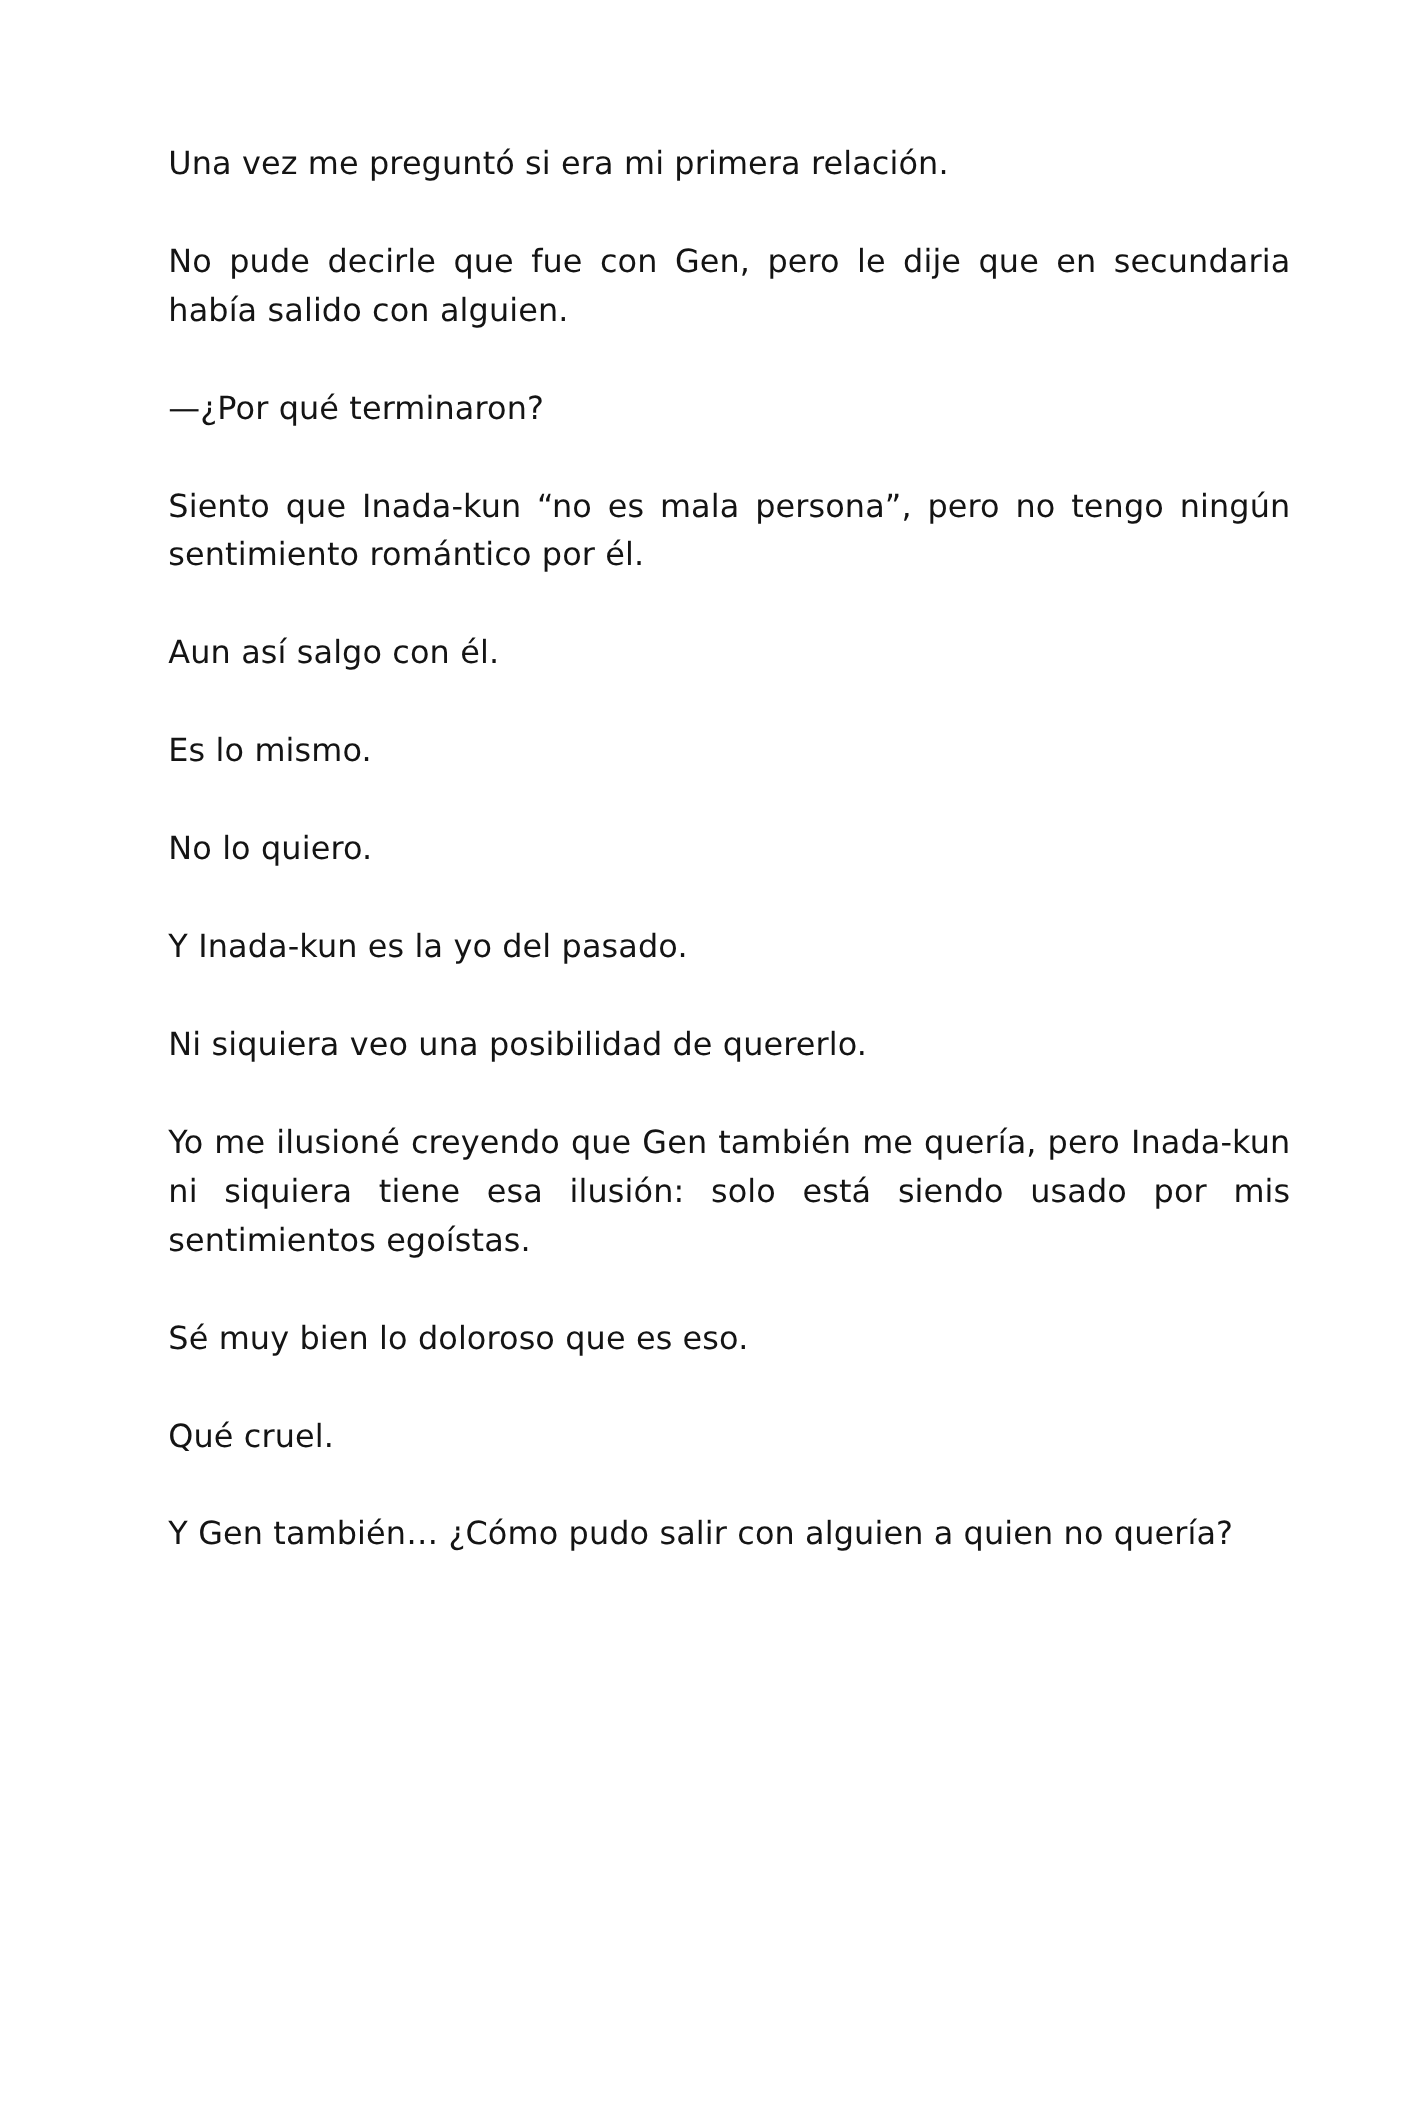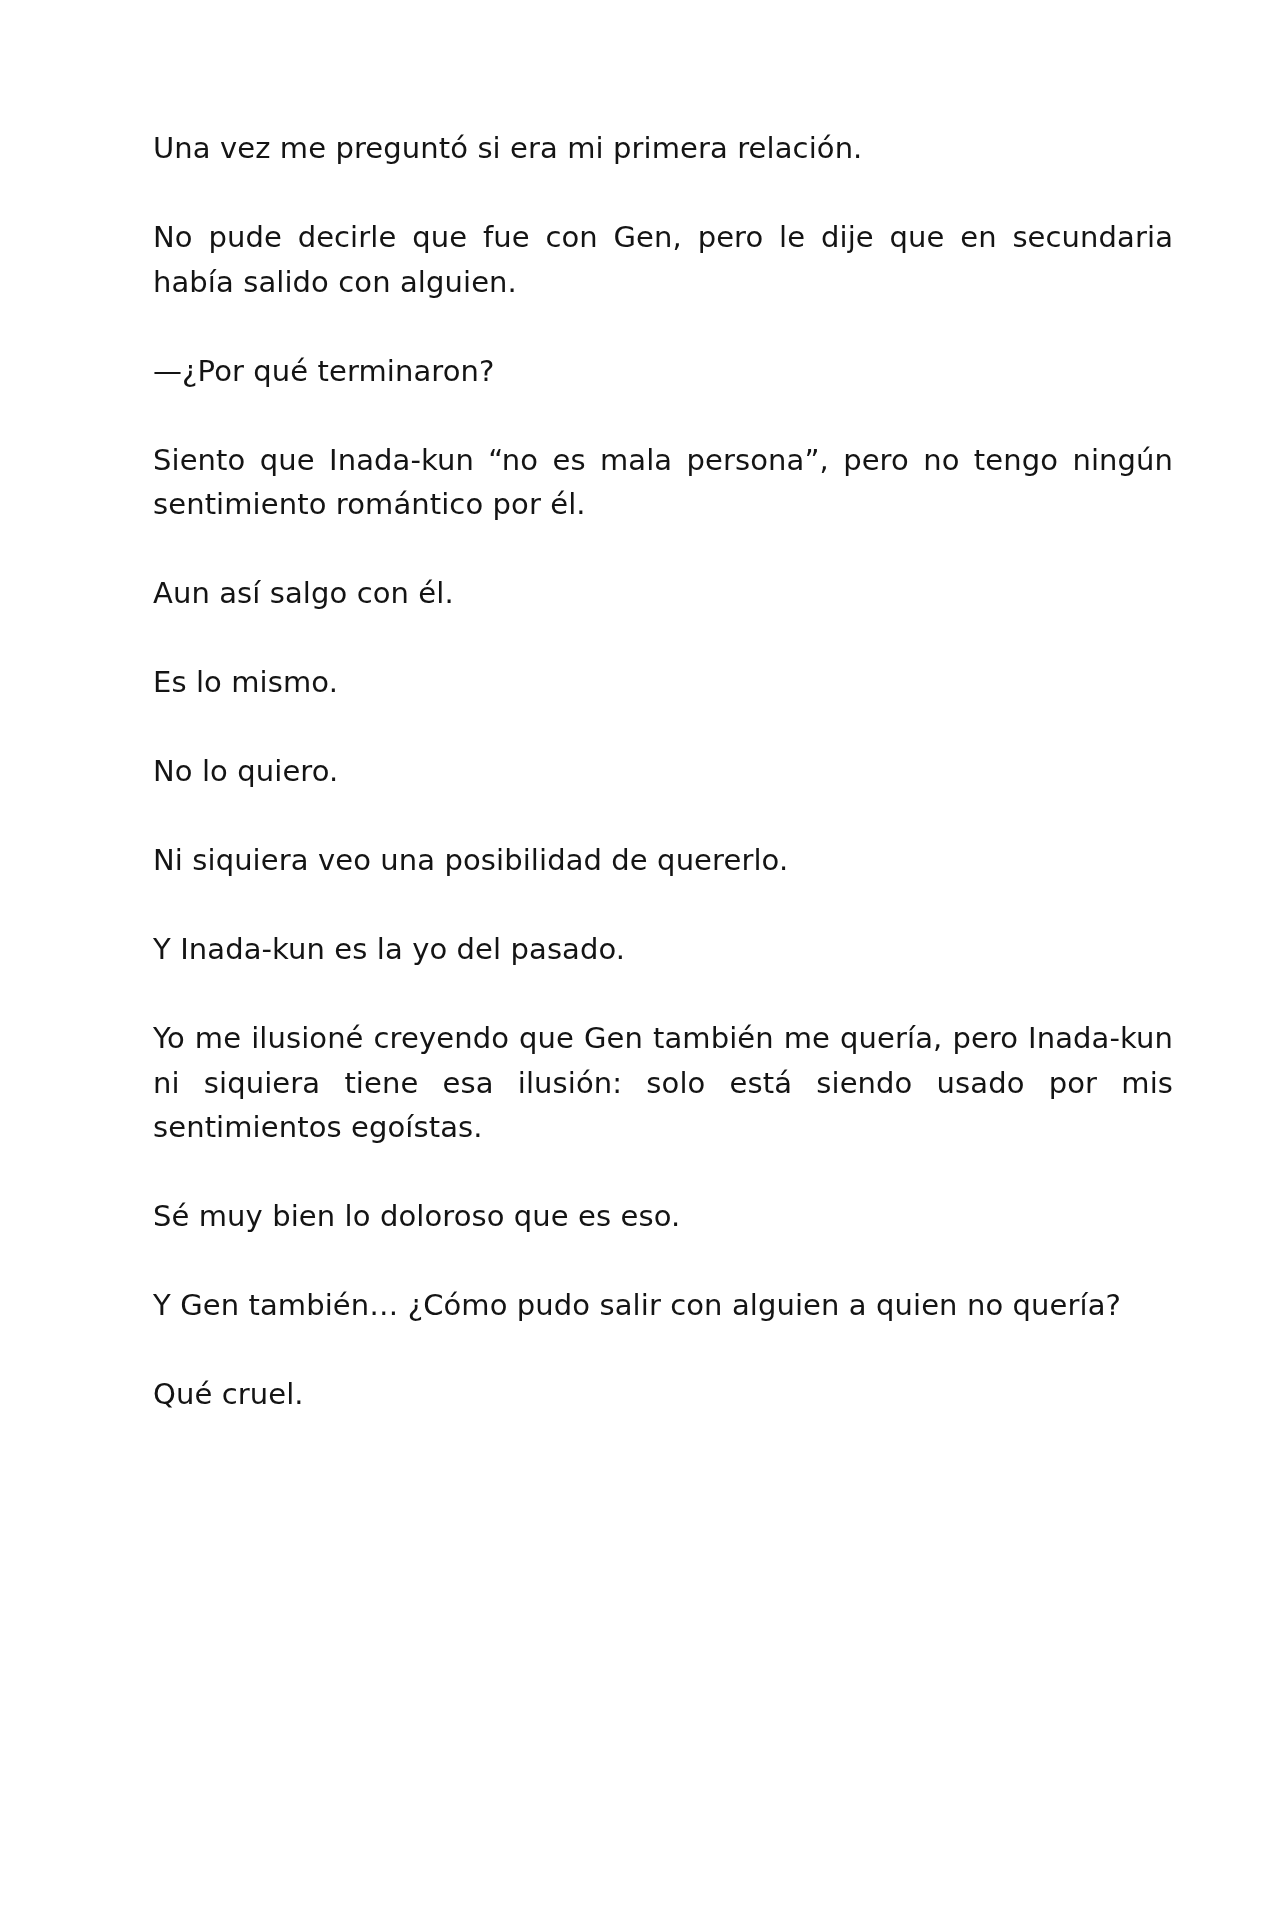--- a/index.html
+++ b/index.html
@@ -39,19 +39,19 @@
 <body>
 
 <main class="page">
   <p class="para">Una vez me preguntó si era mi primera relación.</p>
   <p class="para">No pude decirle que fue con Gen, pero le dije que en secundaria había salido con alguien.</p>
   <p class="para">—¿Por qué terminaron?</p>
   <p class="para">Siento que Inada-kun “no es mala persona”, pero no tengo ningún sentimiento romántico por él.</p>
   <p class="para">Aun así salgo con él.</p>
   <p class="para">Es lo mismo.</p>
   <p class="para">No lo quiero.</p>
+  <p class="para">Y Inada-kun es la yo del pasado.</p>
   <p class="para">Ni siquiera veo una posibilidad de quererlo.</p>
-  <p class="para">Y Inada-kun es la yo del pasado.</p>
   <p class="para">Yo me ilusioné creyendo que Gen también me quería, pero Inada-kun ni siquiera tiene esa ilusión: solo está siendo usado por mis sentimientos egoístas.</p>
   <p class="para">Sé muy bien lo doloroso que es eso.</p>
+  <p class="para">Qué cruel.</p>
   <p class="para">Y Gen también… ¿Cómo pudo salir con alguien a quien no quería?</p>
-  <p class="para">Qué cruel.</p>
 </main>
 
 </body></html>

